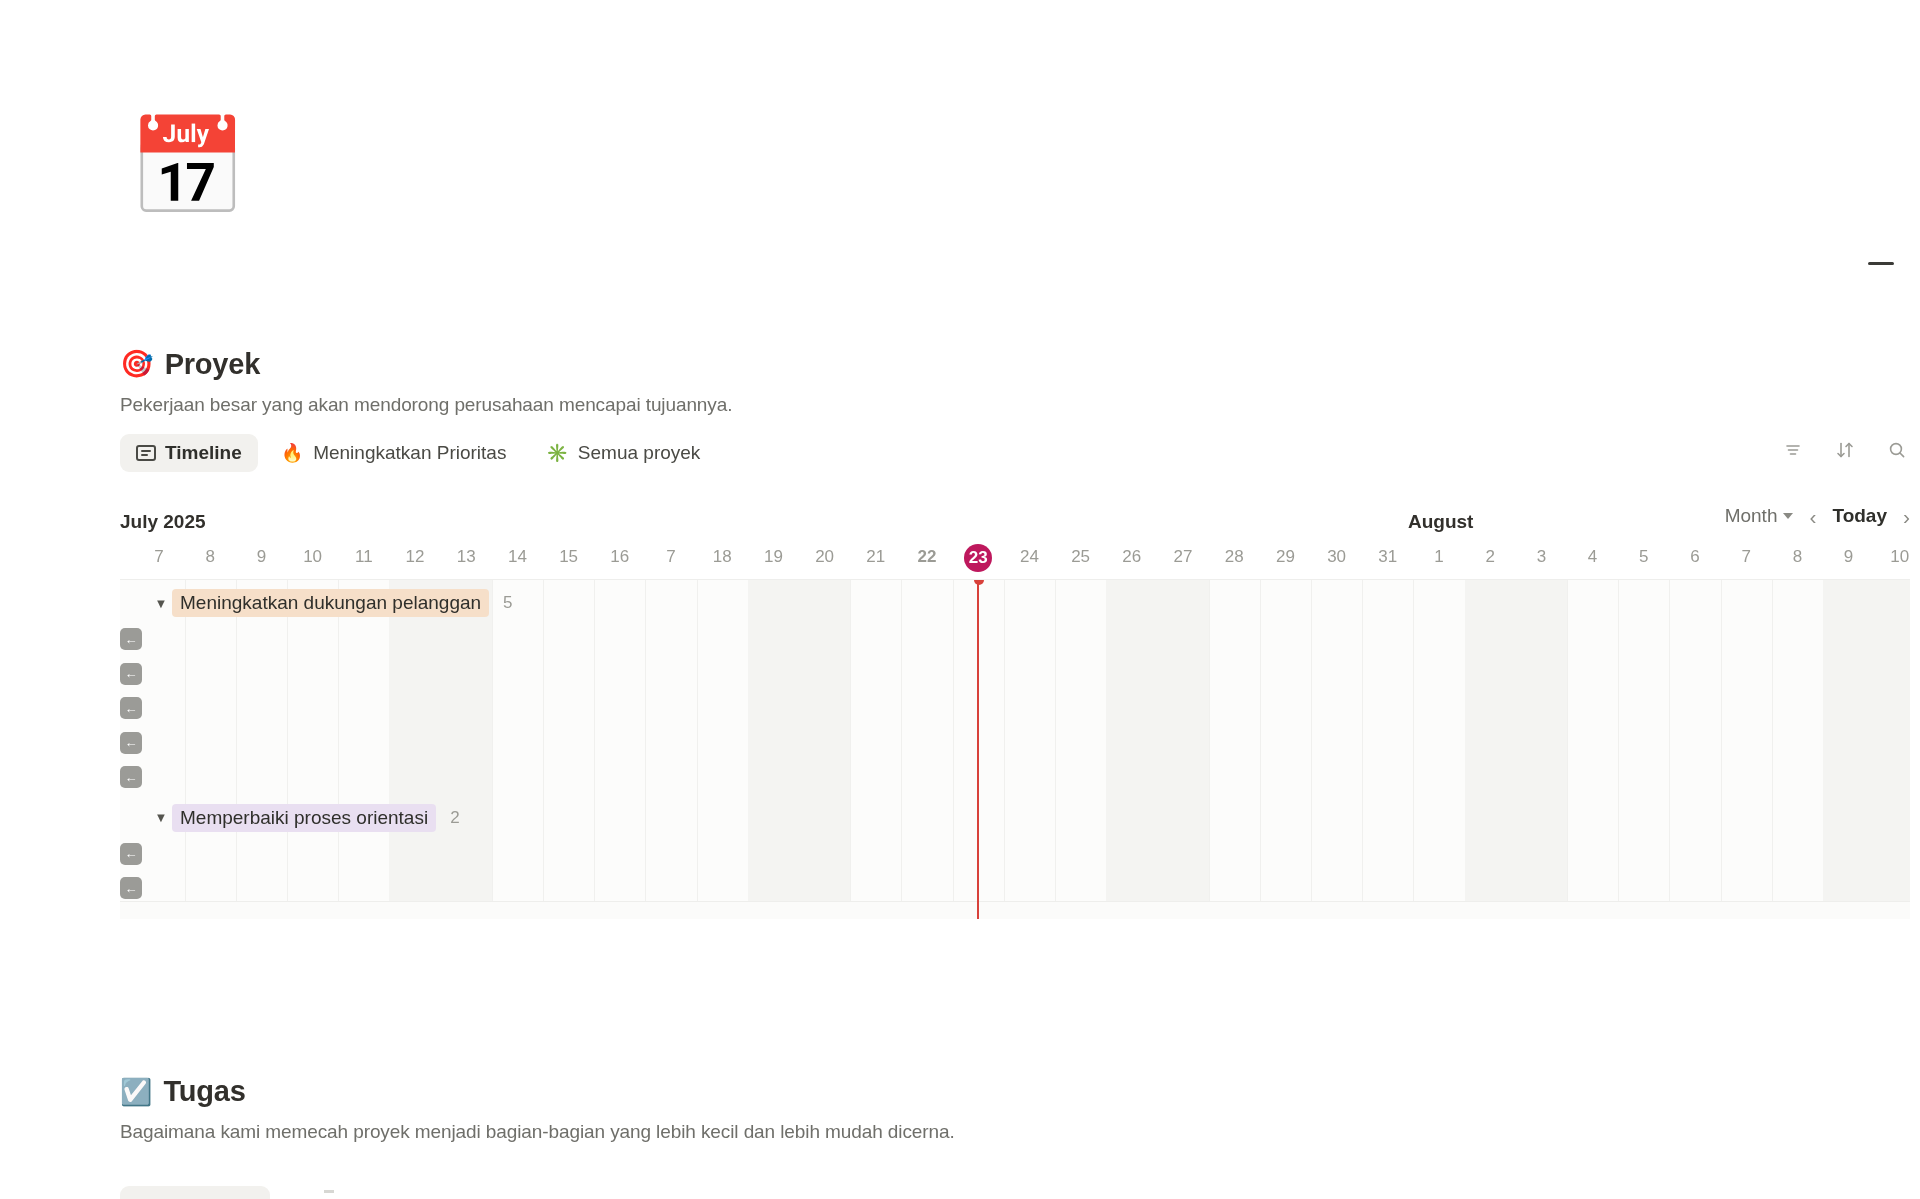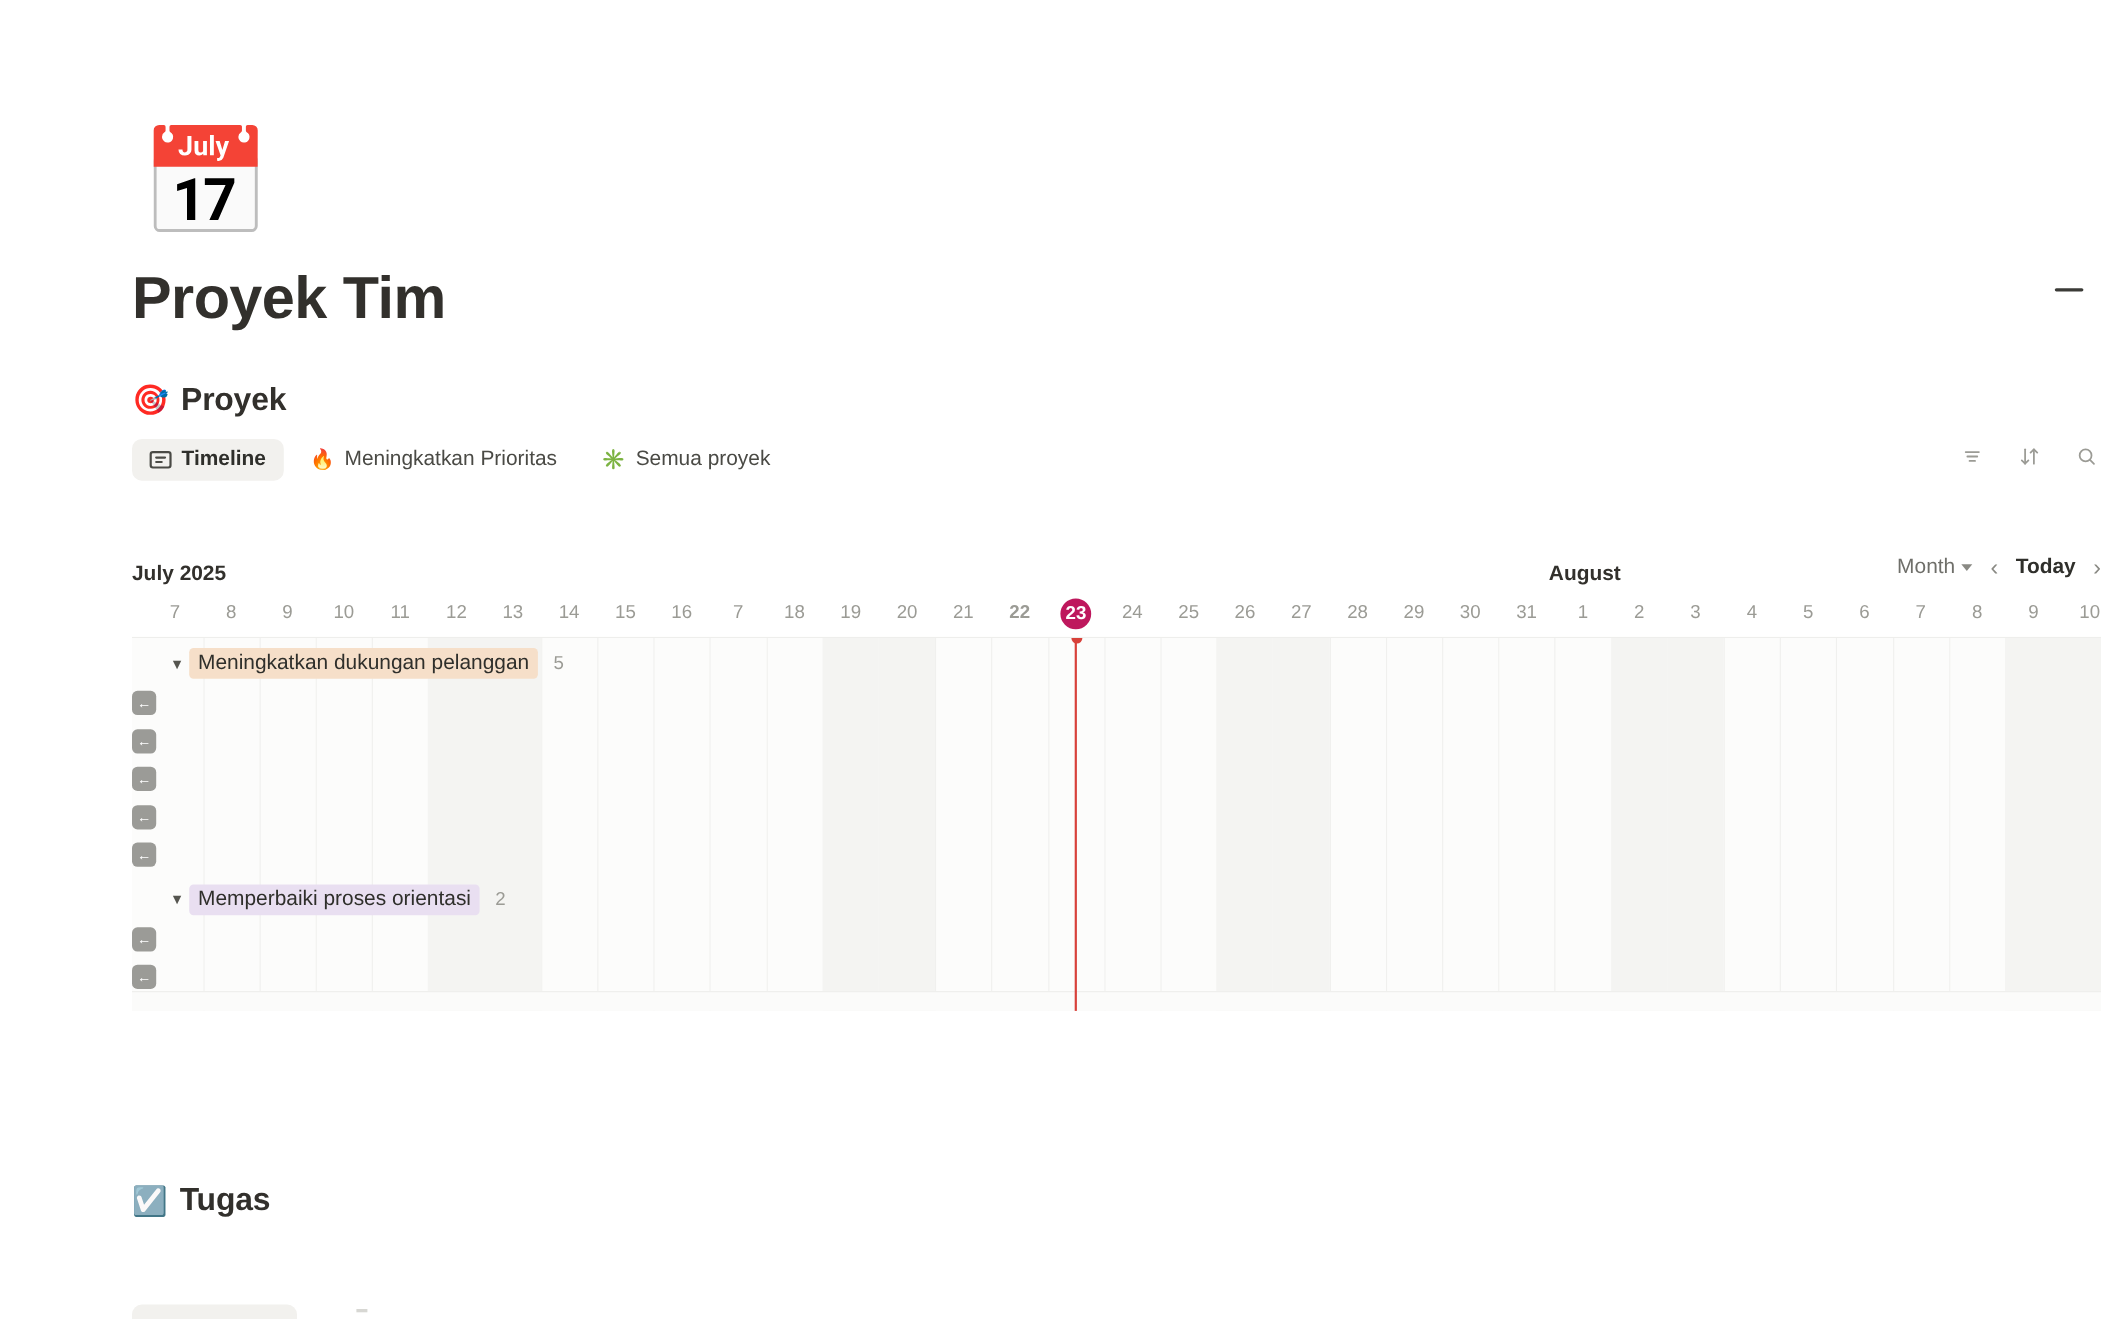--- a/index.html
+++ b/index.html
@@ -151,30 +151,30 @@
     width: 150px; height: 38px; border-radius: 9px; background: #f2f1ee;
   }
   .partial-tab2 { position: absolute; left: 324px; top: 1190px; width: 10px; height: 3px; background: #d7d7d3; }
 </style>
 </head>
 <body>
 
 <div class="page">
 
   <div class="page-icon">📅</div>
-  <div class="page-title">Proyek Tim</div>
   <div class="collapse-btn">
     <div class="bar"></div>
   </div>
 
   <div class="section" style="top:348px; width:1790px;">
     <div class="section-head">
       <span class="section-emoji">🎯</span>
       <span class="section-title">Proyek</span>
     </div>
+    <div class="section-desc">Pekerjaan besar yang akan mendorong perusahaan mencapai tujuannya.</div>
 
     <div class="tabs-row">
 
       <div class="tab active">
         <span class="tl-icon"></span>
         <span>Timeline</span>
       </div>
 
       <div class="tab">
         <span class="tab-emoji">🔥</span>
@@ -338,18 +338,19 @@
         <div class="row-badge" style="top: 262.5px;">←</div>
         <div class="row-badge" style="top: 297px;">←</div>
       </div>
   </div>
 
   <div class="section tugas" style="width:1790px;">
     <div class="section-head">
       <span class="section-emoji">☑️</span>
       <span class="section-title">Tugas</span>
     </div>
+    <div class="section-desc">Bagaimana kami memecah proyek menjadi bagian-bagian yang lebih kecil dan lebih mudah dicerna.</div>
   </div>
 
   <div class="partial-tab"></div>
   <div class="partial-tab2"></div>
 
 </div>
 
 </body></html>

